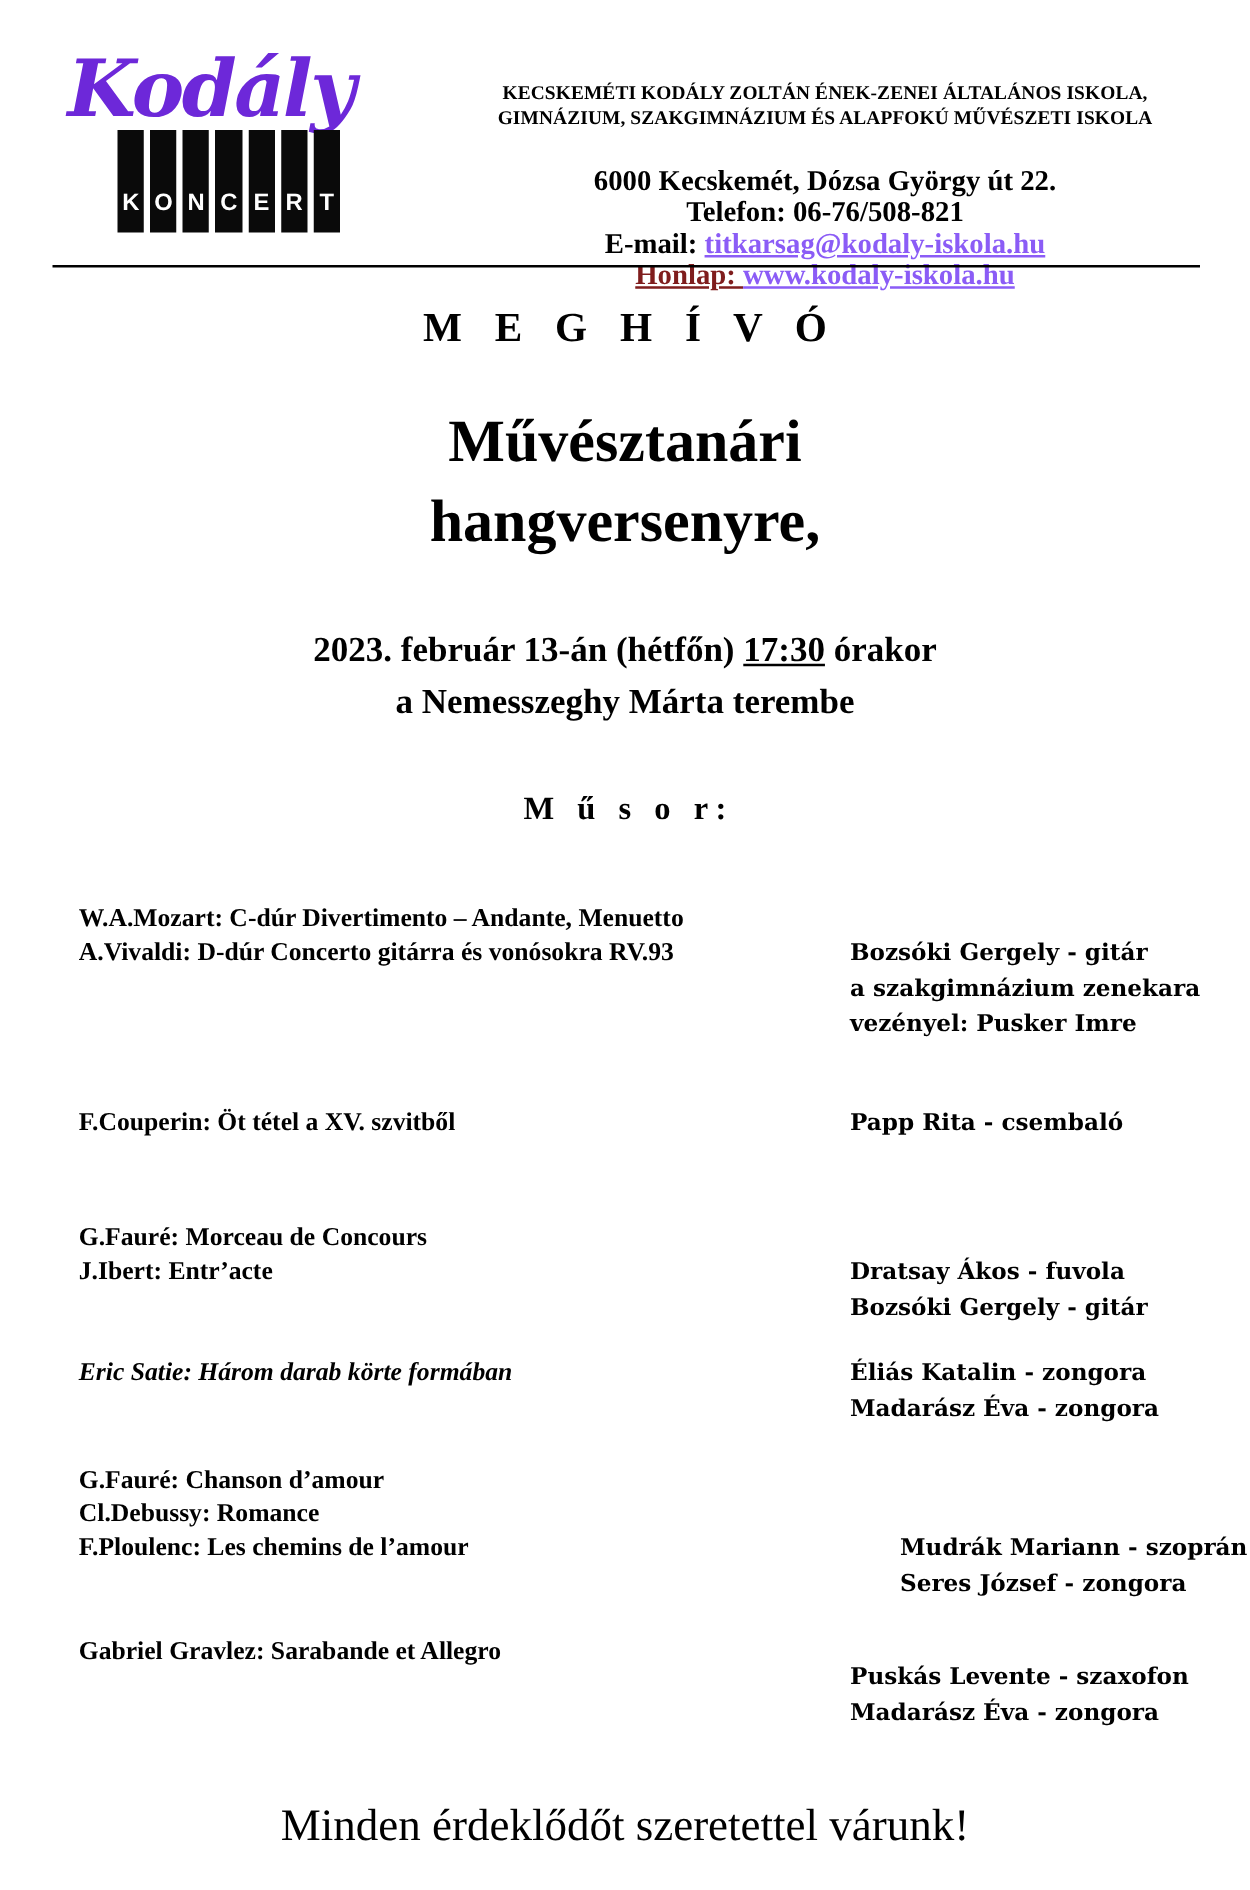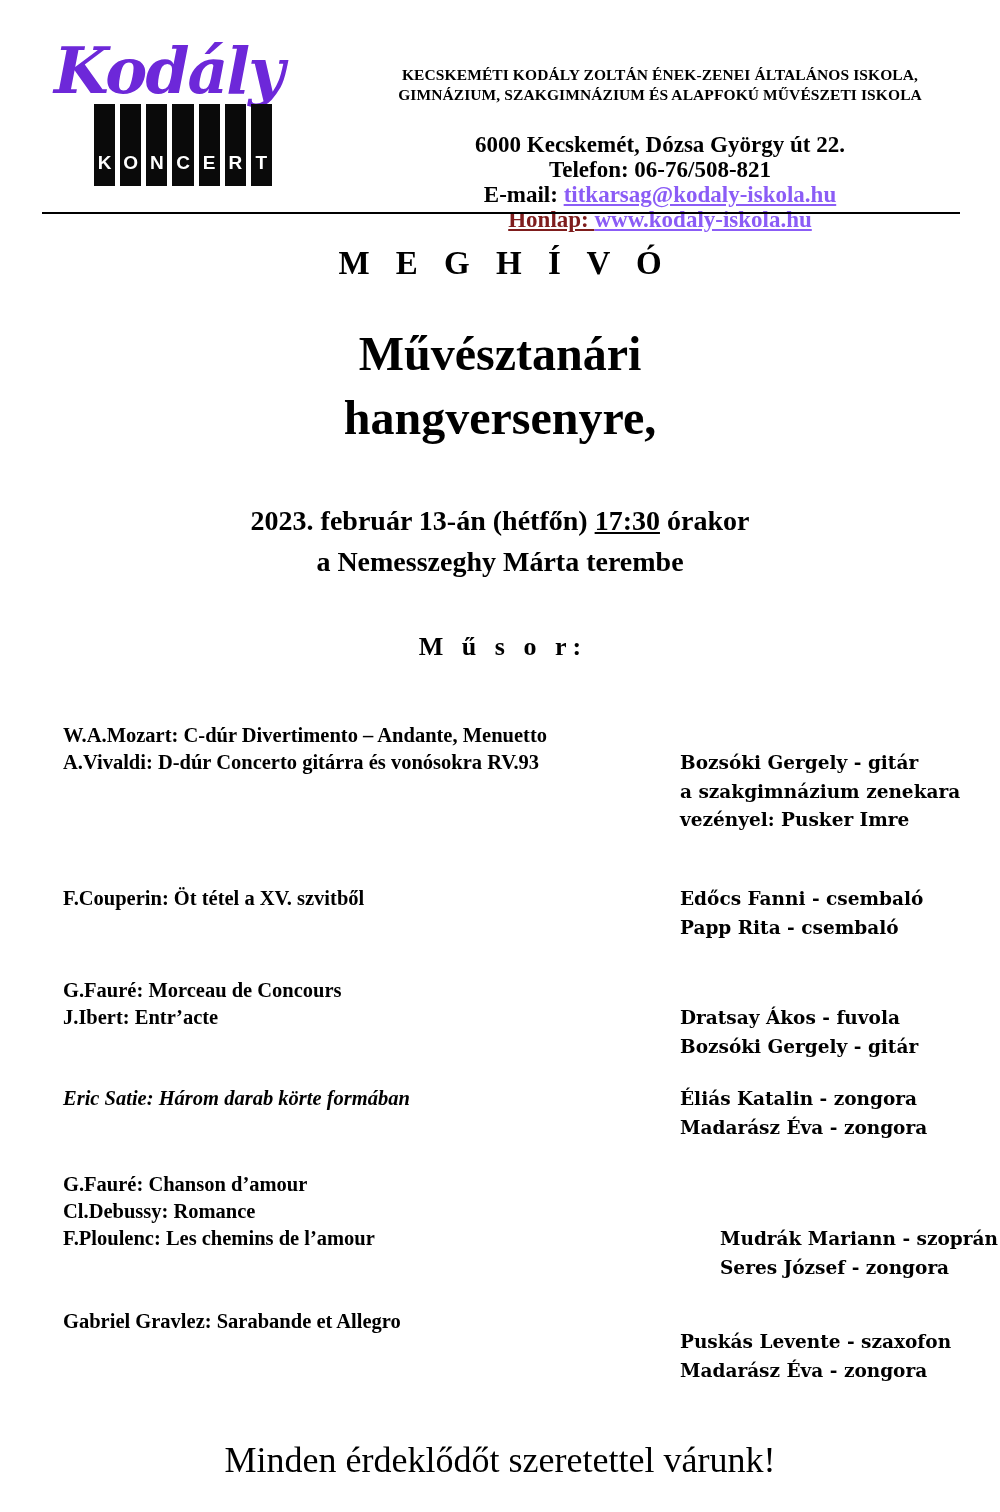--- a/index.html
+++ b/index.html
@@ -276,21 +276,20 @@
         <div class="prog-line">Bozsóki Gergely - gitár</div>
         <div class="prog-line">a szakgimnázium zenekara</div>
         <div class="prog-line">vezényel: Pusker Imre</div>
       </div>
     </div>
     <div class="prog-block" style="position: absolute; left: 0px; top: 163px; height: 92px;">
       <div class="prog-left" style="top: 0px;">
         <div class="prog-line">F.Couperin: Öt tétel a XV. szvitből</div>
       </div>
       <div class="prog-right" style="top: 0px;">
-        <div class="prog-line">Edőcs Fanni - csembaló</div>
         <div class="prog-line">Papp Rita - csembaló</div>
       </div>
     </div>
     <div class="prog-block" style="position: absolute; left: 0px; top: 255px; height: 108px;">
       <div class="prog-left" style="top: 0px;">
         <div class="prog-line">G.Fauré: Morceau de Concours</div>
         <div class="prog-line">J.Ibert: Entr’acte</div>
       </div>
       <div class="prog-right" style="top: 27px;">
         <div class="prog-line">Dratsay Ákos - fuvola</div>

